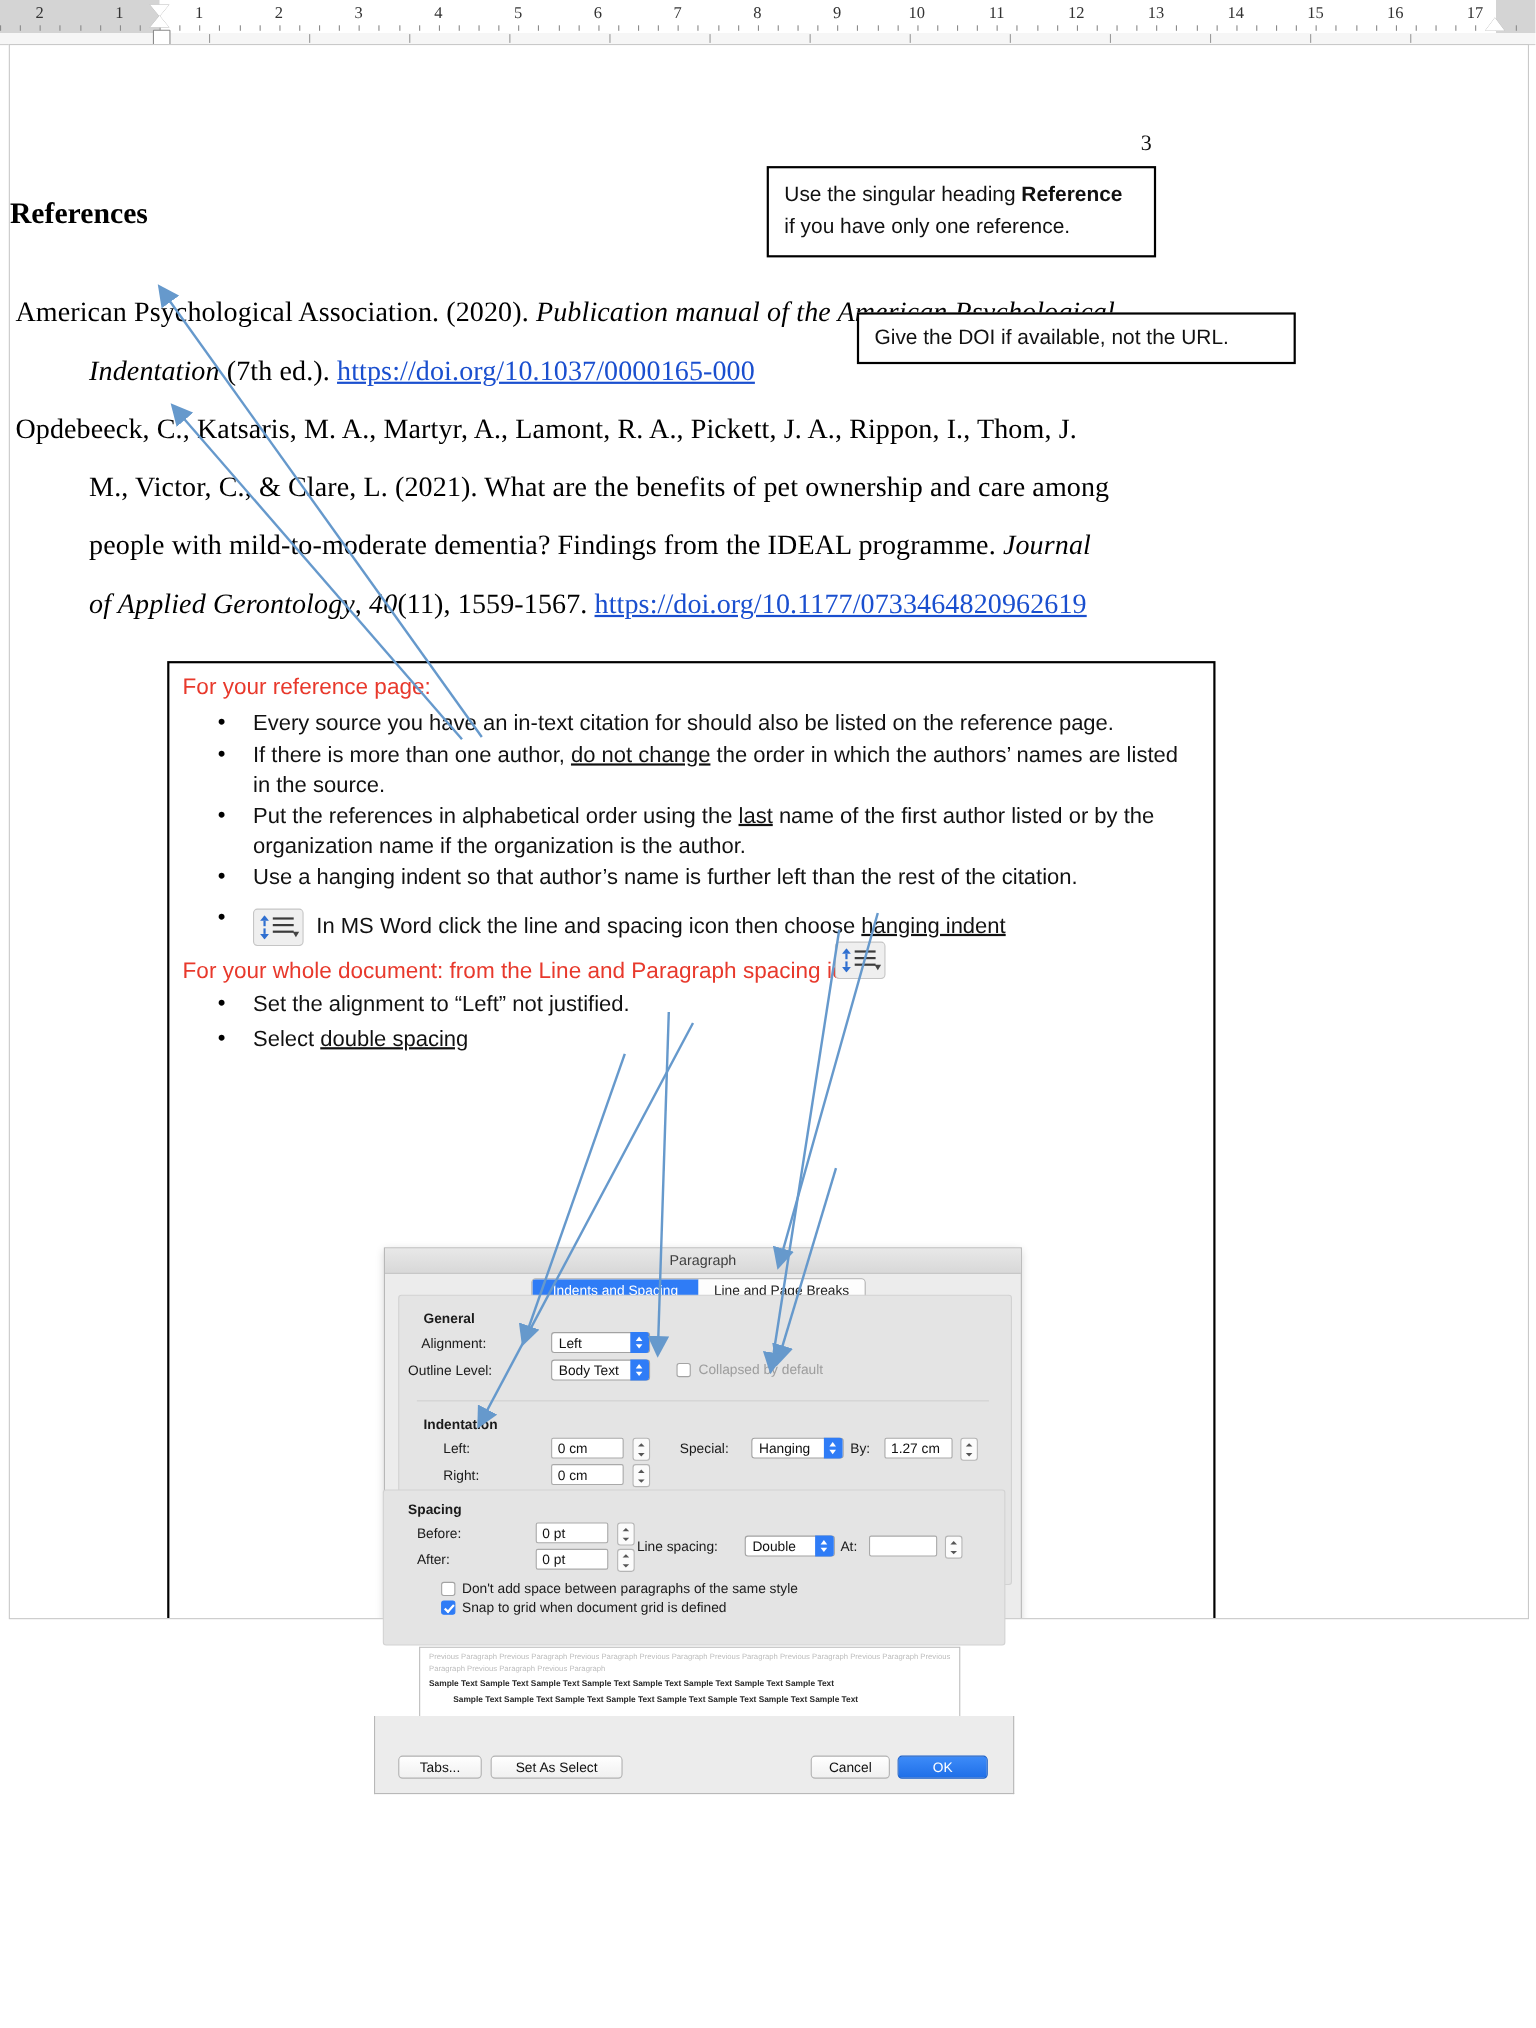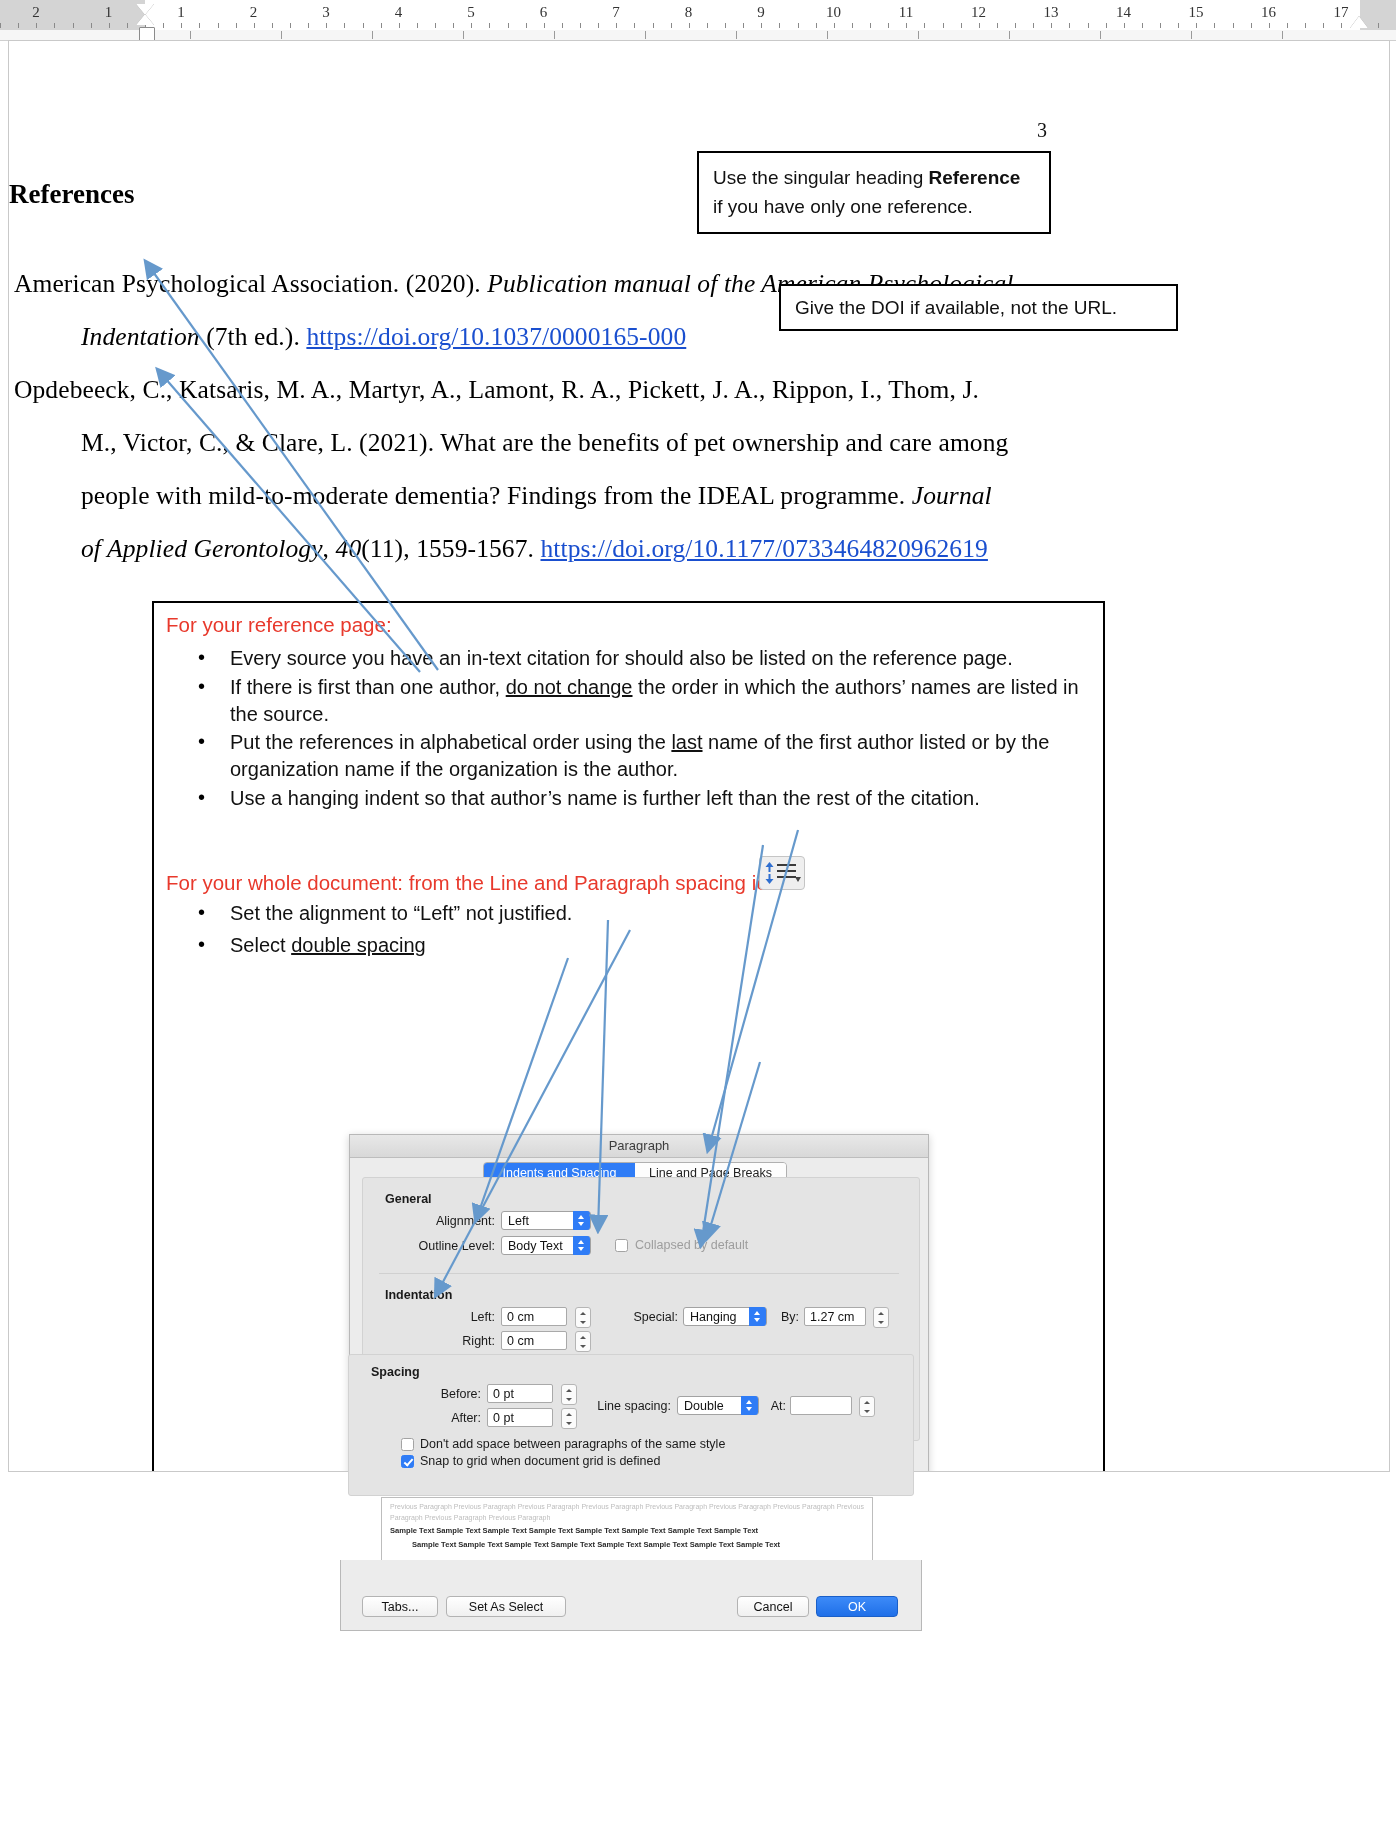--- a/index.html
+++ b/index.html
@@ -148,21 +148,21 @@
     background:#fdfdfd;
   }
   .pd-tab.active{background:#2f7cf6;color:#fff;}
   #pd-body{
     position:absolute;left:12px;top:42px;width:556px;height:262px;
     background:#e4e4e4;border:1px solid #d2d2d2;border-radius:3px;
   }
   .pd-section-title{
     position:absolute;font-size:12.5px;font-weight:bold;color:#1a1a1a;
   }
-  .pd-label{position:absolute;font-size:12.5px;color:#1a1a1a;text-align:right;}
+  .pd-label{position:absolute;font-size:12.5px;color:#1a1a1a;}
   .pd-field{
     position:absolute;background:#fff;border:1px solid #a9a9a9;border-radius:2px;
     font-size:12.5px;color:#111;padding:1px 5px;box-sizing:border-box;height:19px;
     line-height:16px;
   }
   .pd-select{
     position:absolute;background:#fff;border:1px solid #a2a2a2;border-radius:3px;
     height:19px;box-sizing:border-box;font-size:12.5px;color:#111;
     padding:1px 22px 1px 6px;line-height:16px;
   }
@@ -379,27 +379,44 @@
 
   <div id="instr-box">
 
     <div class="red-head" style="top:10px;">For your reference page:</div>
 
     <div class="blist" style="top:42px;">
       <div class="bl-item">
         <span>Every source you have an in-text citation for should also be listed on the reference page.</span>
       </div>
       <div class="bl-item">
-        <span>If there is first than one author, </span><span class="u">do not change</span><span> the order in which the authors’ names are listed in the source.</span>
+        <span>If there is more than one author, </span><span class="u">do not change</span><span> the order in which the authors’ names are listed in the source.</span>
       </div>
       <div class="bl-item">
         <span>Put the references in alphabetical order using the </span><span class="u">last</span><span> name of the first author listed or by the organization name if the organization is the author.</span>
       </div>
       <div class="bl-item" style="margin-bottom:10px;">
         <span>Use a hanging indent so that author’s name is further left than the rest of the citation.</span>
+      </div>
+      <div class="bl-item" style="padding-top:4px;">
+        <span class="spacing-icon">
+          <svg class="arrows" viewBox="0 0 9 22">
+            <polygon points="4.5,0 8.5,5 0.5,5" fill="#2f6fd0"></polygon>
+            <rect x="3.5" y="5" width="2" height="5" fill="#2f6fd0"></rect>
+            <rect x="3.5" y="12" width="2" height="5" fill="#2f6fd0"></rect>
+            <polygon points="4.5,22 8.5,17 0.5,17" fill="#2f6fd0"></polygon>
+          </svg>
+          <span class="lines">
+              <i></i>
+              <i></i>
+              <i></i>
+            </span>
+          <span class="caret"></span>
+        </span>
+        <span style="margin-left:6px;">In MS Word click the line and spacing icon then choose </span><span class="u">hanging indent</span>
       </div>
     </div>
 
     <div class="red-head" style="top:268px;">For your whole document: from the Line and Paragraph spacing icon</div>
 
     <span class="spacing-icon" style="position:absolute;left:605px;top:253px;">
       <svg class="arrows" viewBox="0 0 9 22">
         <polygon points="4.5,0 8.5,5 0.5,5" fill="#2f6fd0"></polygon>
         <rect x="3.5" y="5" width="2" height="5" fill="#2f6fd0"></rect>
         <rect x="3.5" y="12" width="2" height="5" fill="#2f6fd0"></rect>

